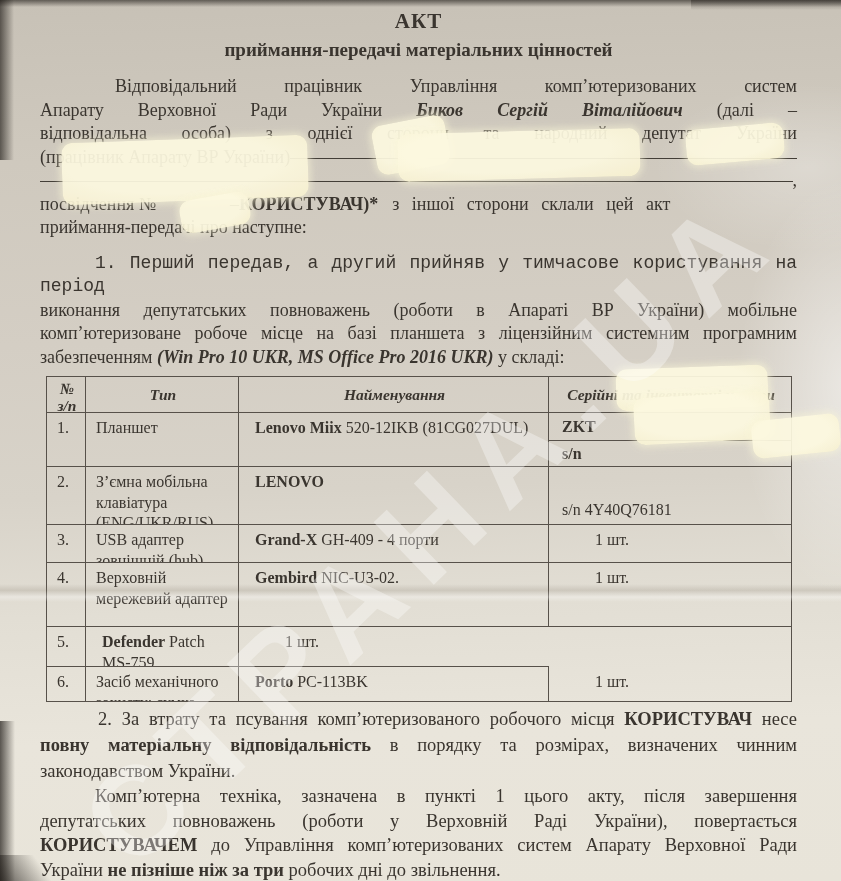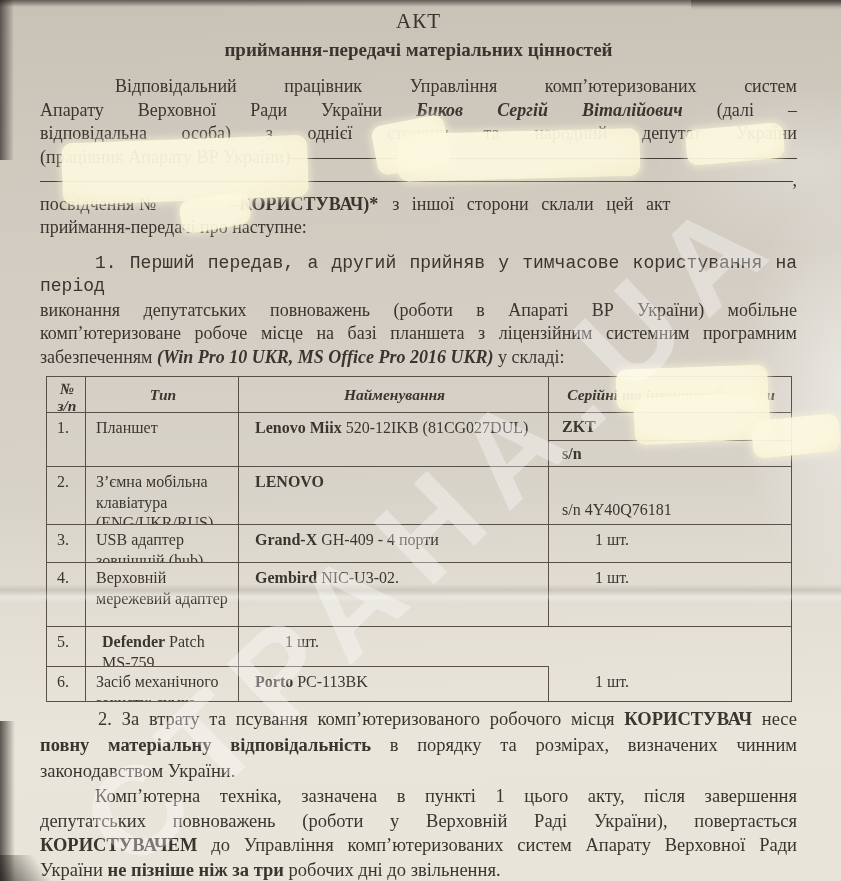--- a/index.html
+++ b/index.html
@@ -6,21 +6,21 @@
   .page{
     position:relative;width:841px;height:881px;overflow:hidden;
     font-family:"Liberation Serif","DejaVu Serif",serif;
     color:#3a352f;
     background:
       radial-gradient(ellipse 160px 300px at 101% 44%, rgba(255,255,255,0.50), rgba(255,255,255,0) 70%),
       radial-gradient(ellipse 220px 120px at 96% 19%, rgba(255,255,255,0.28), rgba(255,255,255,0) 70%),
       linear-gradient(178deg,#c7c1b6 0%,#cfc9be 18%,#d4cec4 38%,#d8d3c9 55%,#e2ded4 68%,#e9e5db 82%,#e8e4d9 100%);
   }
   .content{position:absolute;left:40px;top:8px;width:757px;}
-  .title{font-size:21px;font-weight:normal;text-align:center;line-height:26px;letter-spacing:1px;}
+  .title{font-size:21px;font-weight:bold;text-align:center;line-height:26px;letter-spacing:1px;}
   .subtitle{font-size:19px;font-weight:bold;text-align:center;line-height:24px;margin-top:4px;}
   .blk{font-size:18px;line-height:23.5px;}
   .jl{text-align:justify;text-align-last:justify;}
   .b{font-weight:bold;}
   .bi{font-weight:bold;font-style:italic;}
   .flexline{display:flex;align-items:baseline;}
   .rule{flex:1;border-bottom:1.6px solid #433e37;transform:translateY(-4px);}
   .sp60{display:inline-block;width:74px;}
   .intro{margin-top:13px;}
   .indent1{text-indent:75px;}

